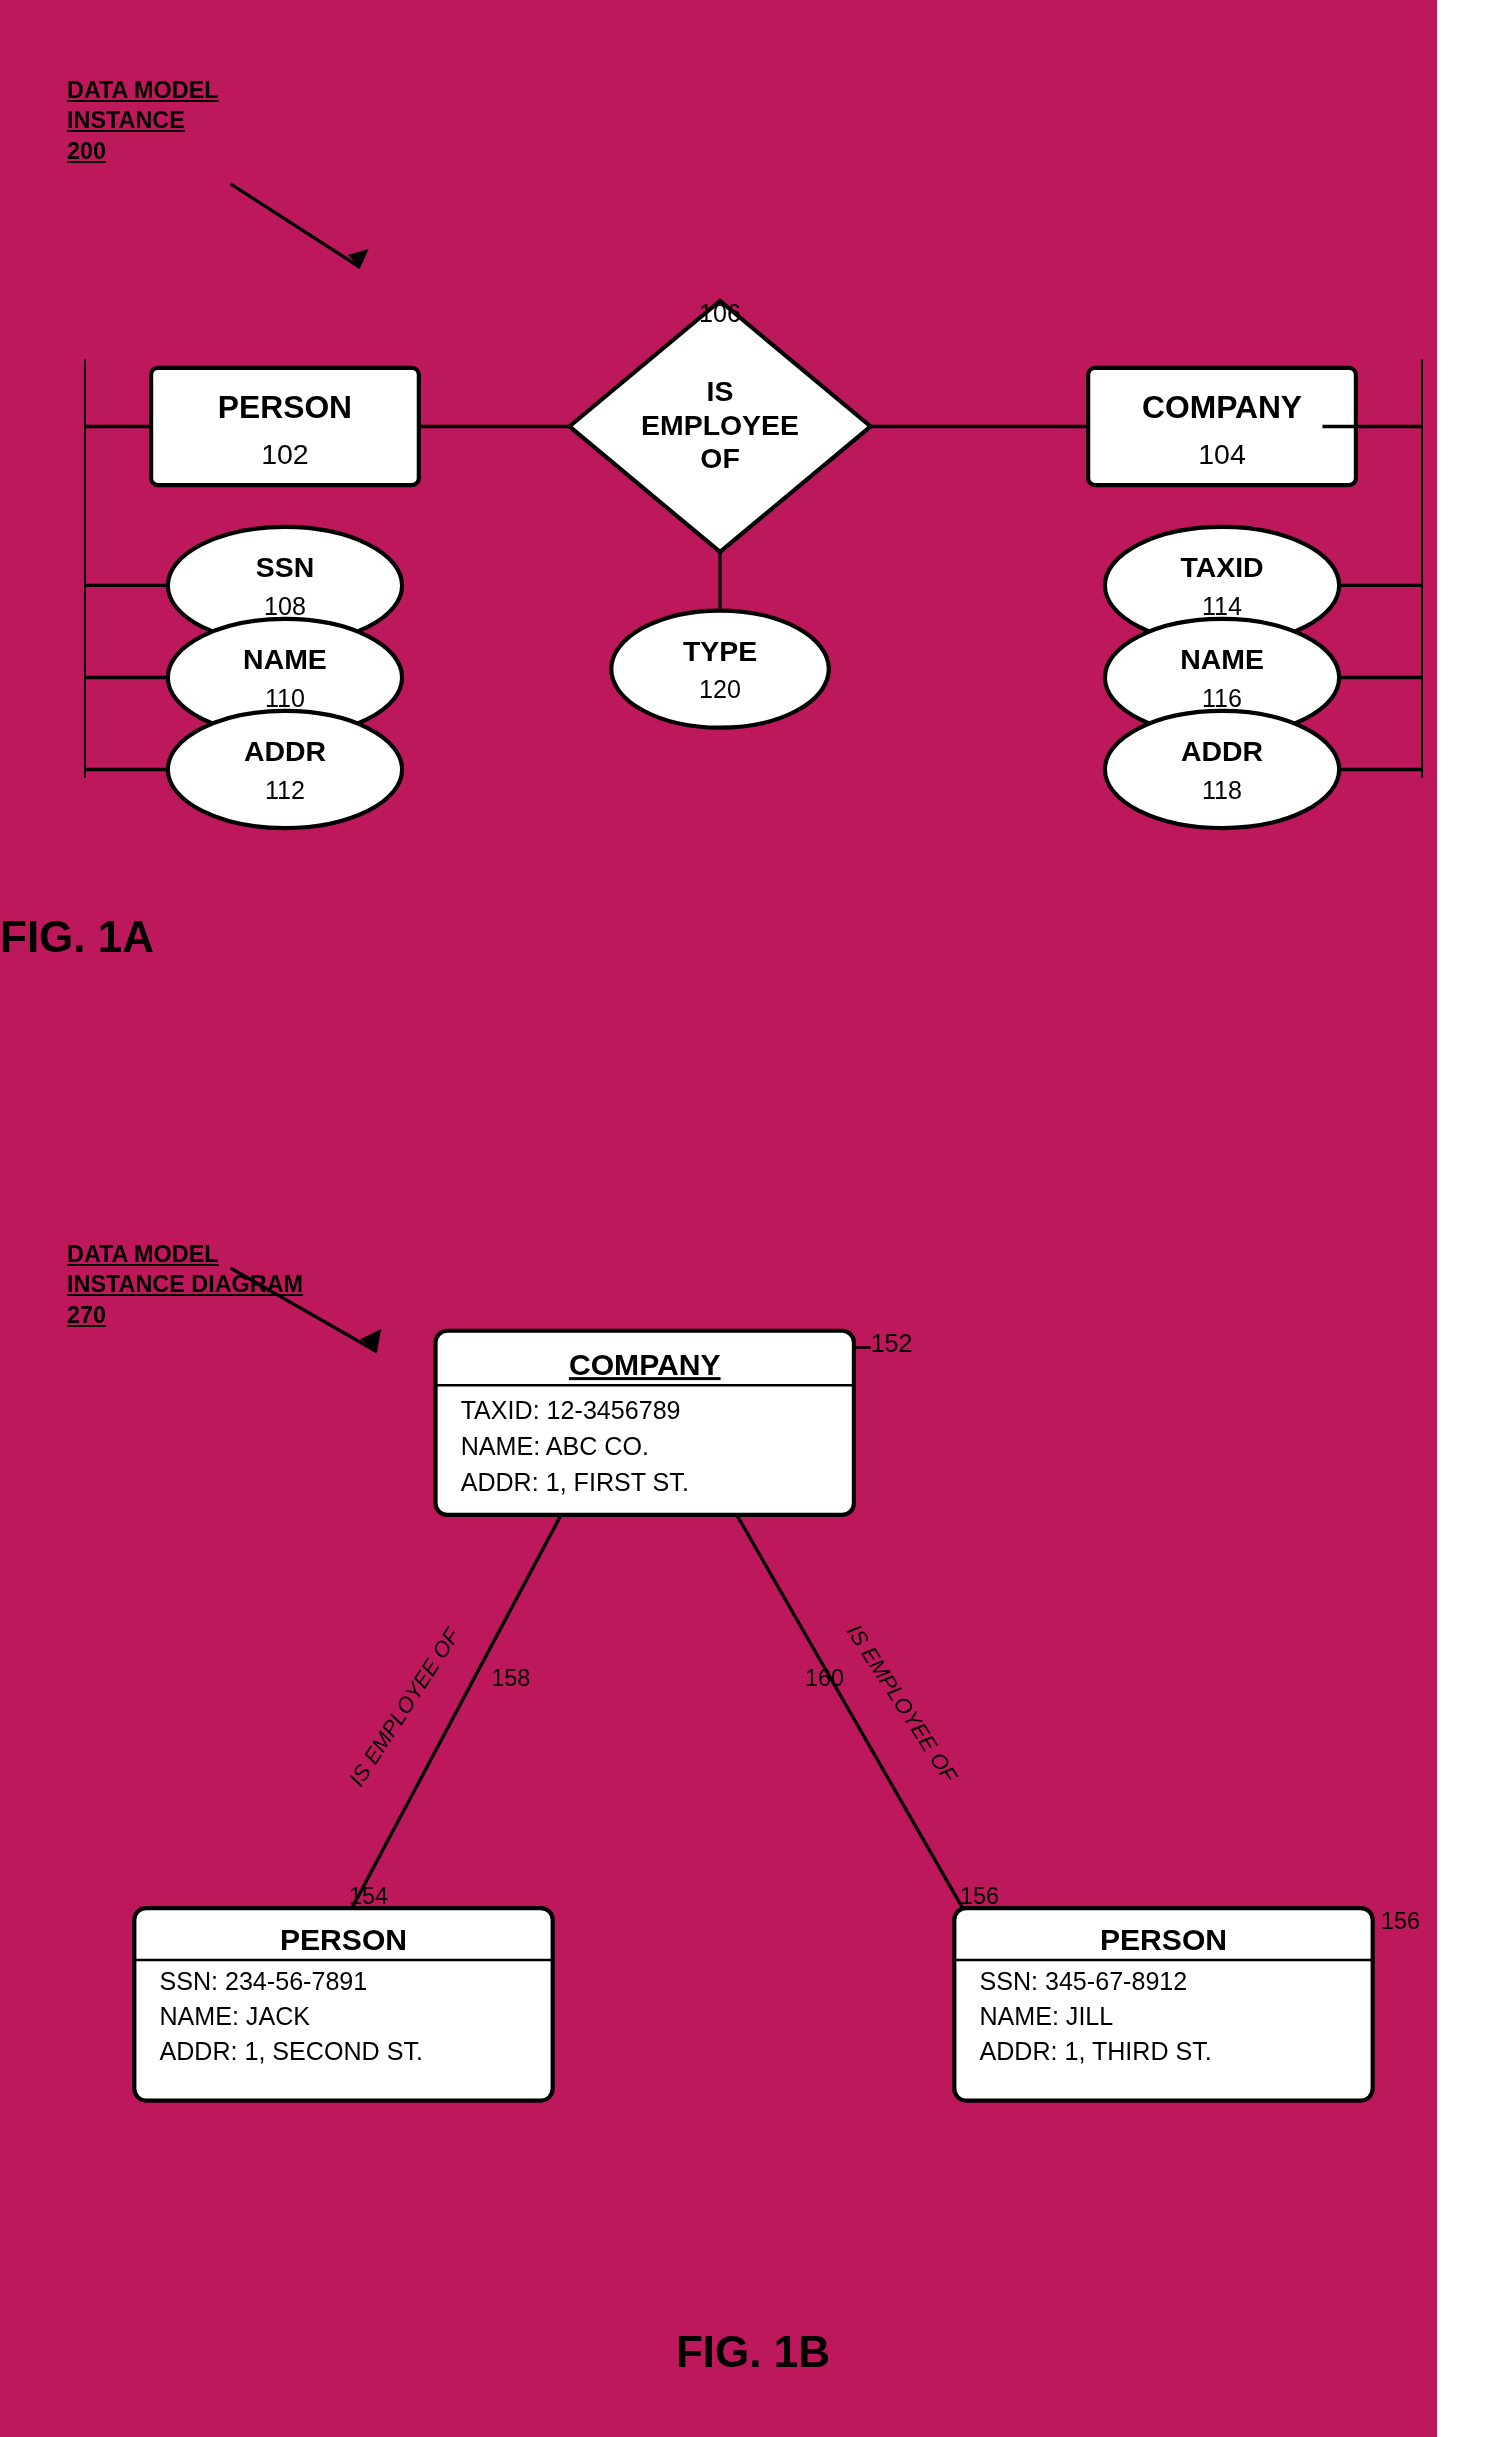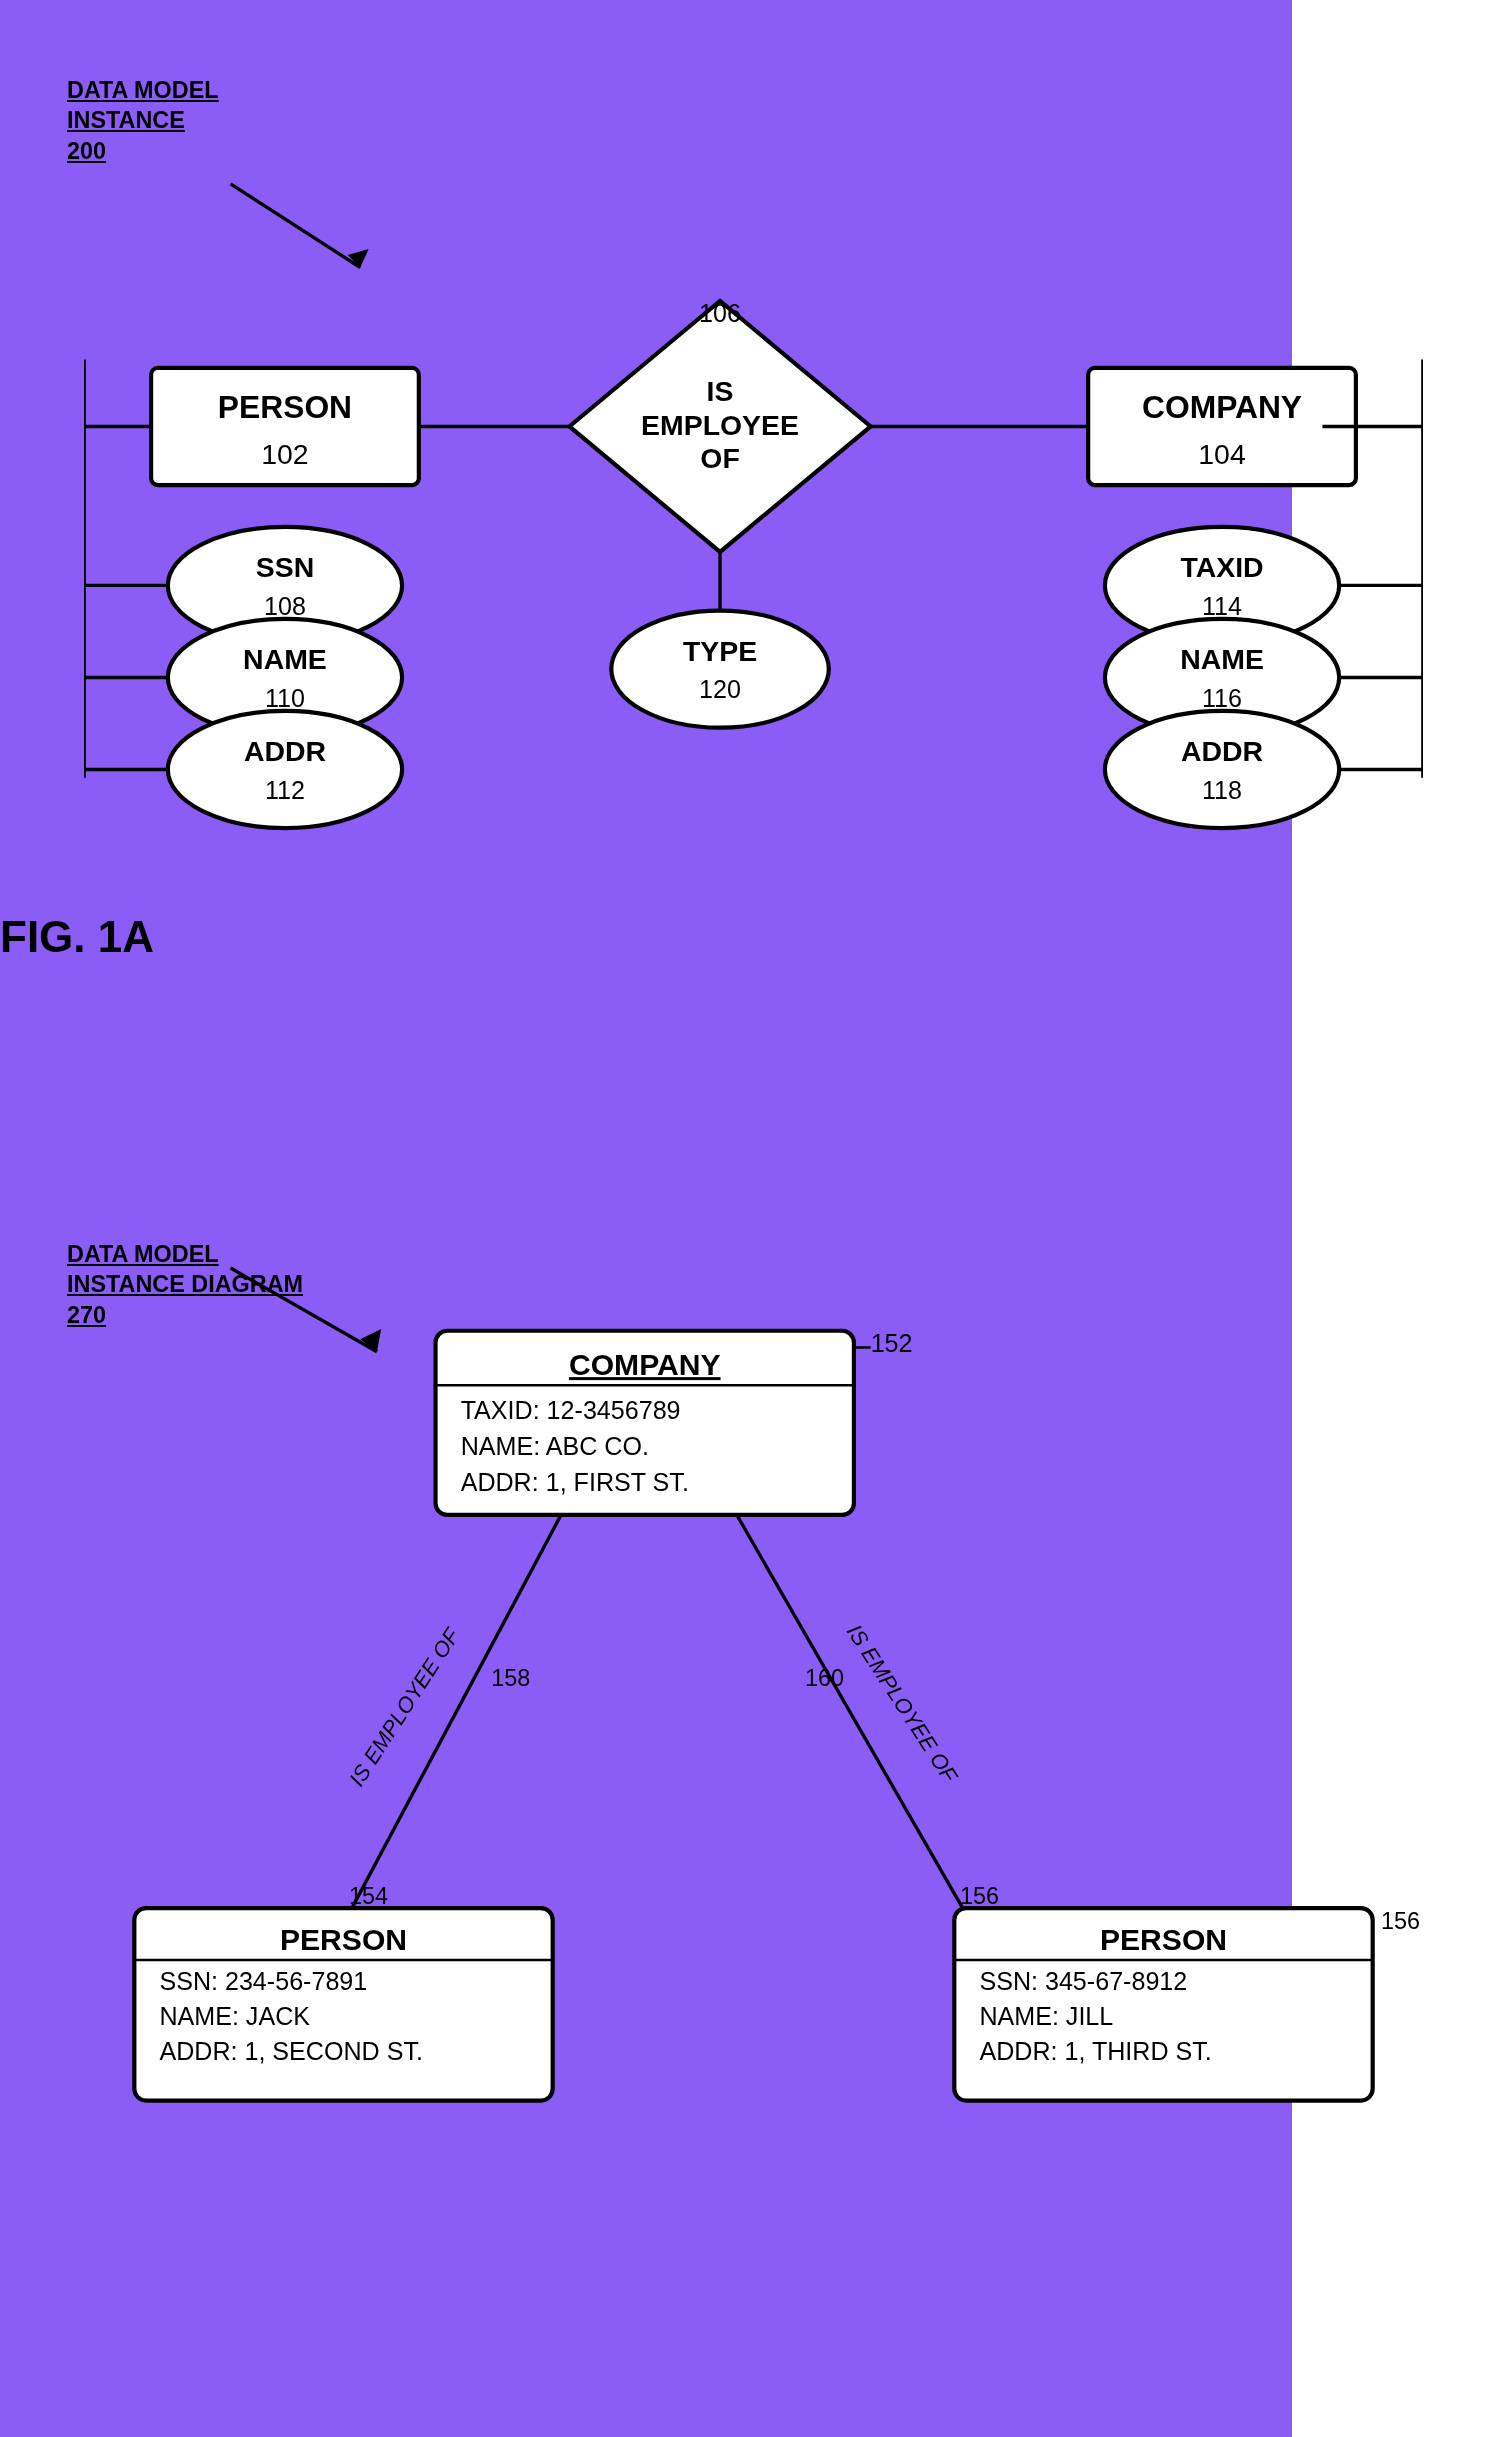--- a/index.html
+++ b/index.html
@@ -6,23 +6,23 @@
     body {
       background: #fff;
       font-family: Arial, Helvetica, sans-serif;
       width: 1506px;
       min-height: 2438px;
       position: relative;
       overflow-x: hidden;
     }
 
     .page {
-      width: 1292px;
+      width: 1437px;
       min-height: 2438px;
-      background: #8b5cf6;
+      background: #be185d;
       position: relative;
     }
 
     
     .fig1a-container {
       position: absolute;
       top: 33px;
       left: 0;
       width: 1506px;
       height: 1172px;
@@ -222,16 +222,17 @@
       <rect x="1040" y="820" width="500" height="230" fill="white" stroke="black" stroke-width="5" rx="14"></rect>
       <line x1="1040" y1="882" x2="1540" y2="882" stroke="black" stroke-width="3"></line>
       <text x="1290" y="870" text-anchor="middle" font-size="36" font-weight="bold" font-family="Arial">PERSON</text>
       <text x="1070" y="918" text-anchor="start" font-size="30" font-family="Arial">SSN: 345-67-8912</text>
       <text x="1070" y="960" text-anchor="start" font-size="30" font-family="Arial">NAME: JILL</text>
       <text x="1070" y="1002" text-anchor="start" font-size="30" font-family="Arial">ADDR: 1, THIRD ST.</text>
 
       <text x="1550" y="845" text-anchor="start" font-size="28" font-family="Arial">156</text>
     </svg>
 
+    <div class="fig1b-caption">FIG. 1B</div>
   </div>
 
 </div>
 
 
 </body></html>

